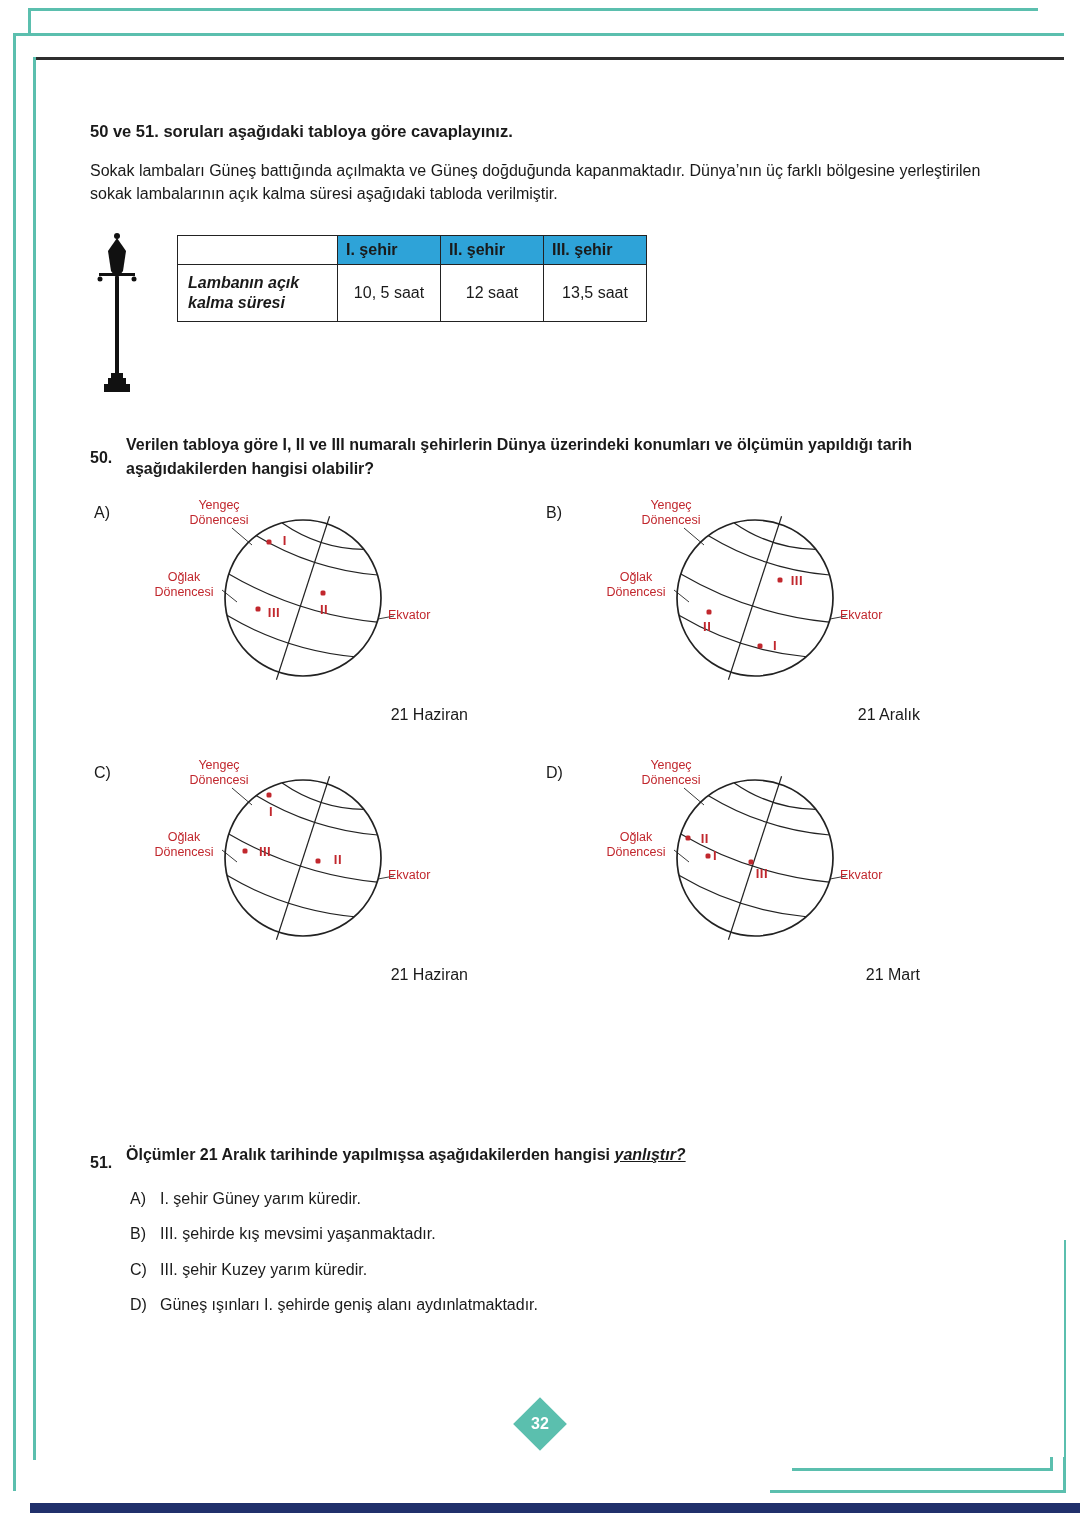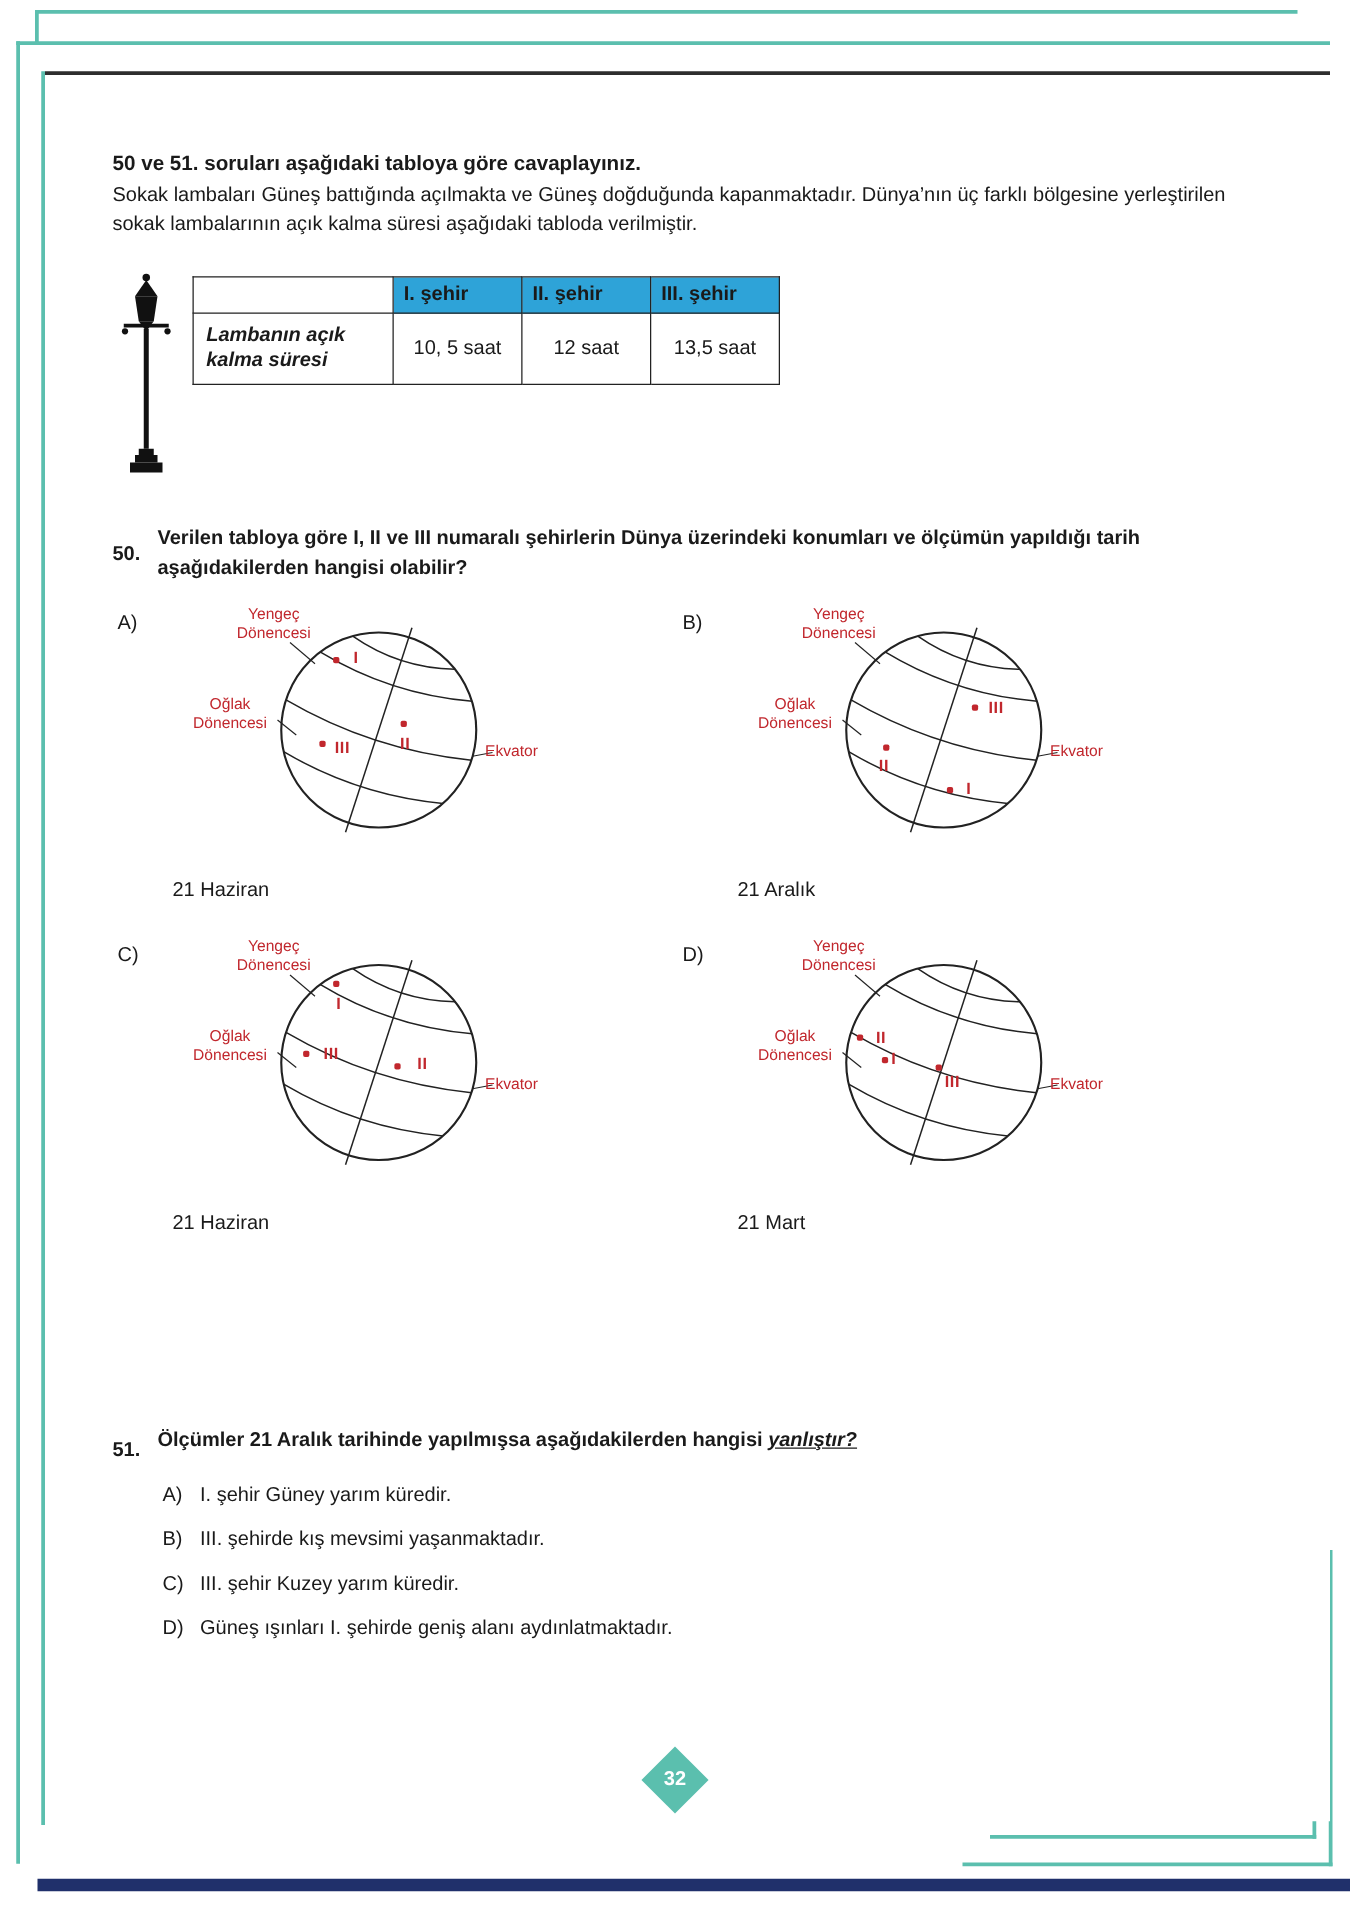--- a/index.html
+++ b/index.html
@@ -13,23 +13,23 @@
 
   .decor { position:absolute; background:var(--teal); }
   .navy-bar { position:absolute; background:var(--navy); }
 
   .content {
     position:absolute; left:36px; top:57px; right:16px; height:1400px;
     border-top:3px solid #2e2e2e; background:#fff;
     padding:62px 30px 0 54px;
   }
   .heading { font-weight:bold; font-size:16.5px; }
-  .para { margin-top:4px; line-height:1.45; max-width:930px; }
-
-  .table-block { display:flex; align-items:flex-start; margin-top:26px; margin-left:4px; }
+  .para { margin-top:18px; line-height:1.45; max-width:930px; }
+
+  .table-block { display:flex; align-items:flex-start; margin-top:26px; margin-left:4px;gap:23px; }
   .lamp svg { display:block; }
   table.lamp-table { border-collapse:collapse; margin-left:14px; margin-top:4px; }
   table.lamp-table td { border:1.5px solid #222; }
   .cell-empty { width:160px; background:#fff; }
   .cell-head { width:103px; background:var(--blue); font-weight:bold; padding:5px 8px; text-align:left; }
   .cell-label { font-weight:bold; padding:8px 10px; line-height:1.25;font-style:italic; }
   .cell-val { text-align:center; padding:8px 6px; }
 
   .question { display:flex; margin-top:34px; }
   .qnum { font-weight:bold; width:36px; flex:0 0 36px;margin-top:16px; }
@@ -50,21 +50,21 @@
   .globe line.conn { stroke-width:0.9; }
   .lbl { position:absolute; color:var(--red); font-size:12.5px; line-height:1.25; }
   .lbl.yengec { left:44px; top:0; width:74px; text-align:center; }
   .lbl.oglak  { left:8px;  top:72px; width:76px; text-align:center; }
   .lbl.ekvator{ left:250px; top:110px; }
   .points { position:absolute; inset:0; }
   .gpt { position:absolute; transform:translate(-50%,-50%); color:var(--red);
          font-weight:bold; font-size:13px; letter-spacing:0.5px; }
   .gdot { position:absolute; width:5px; height:5px; border-radius:1.5px;
           background:var(--red); transform:translate(-50%,-50%); }
-  .globe-date { width:330px; text-align:left; margin-top:20px; }
+  .globe-date { width:330px; text-align:right; margin-top:8px; }
 
   .q51-block { margin-top:148px; }
   .q51-opts { margin-top:16px; margin-left:40px; }
   .q51-opt { display:flex; margin-bottom:13px; line-height:1.4; }
   .q51-opt .letter { flex:0 0 30px; }
 
   .page-badge {
     position:absolute; left:521px; top:1405px; width:38px; height:38px;
     background:var(--teal); transform:rotate(45deg);
     display:flex; align-items:center; justify-content:center;

